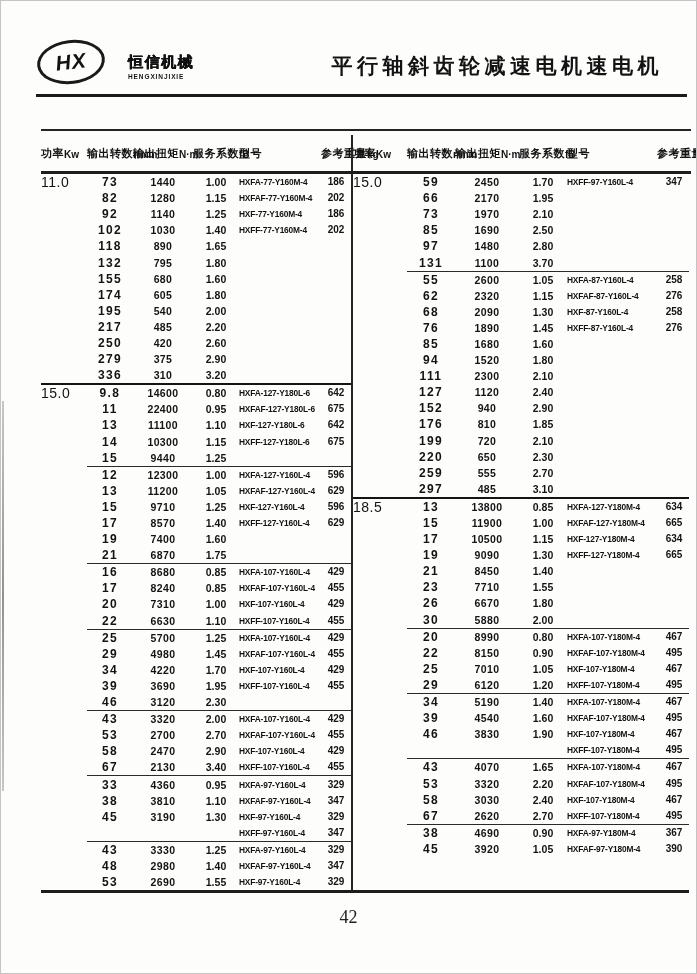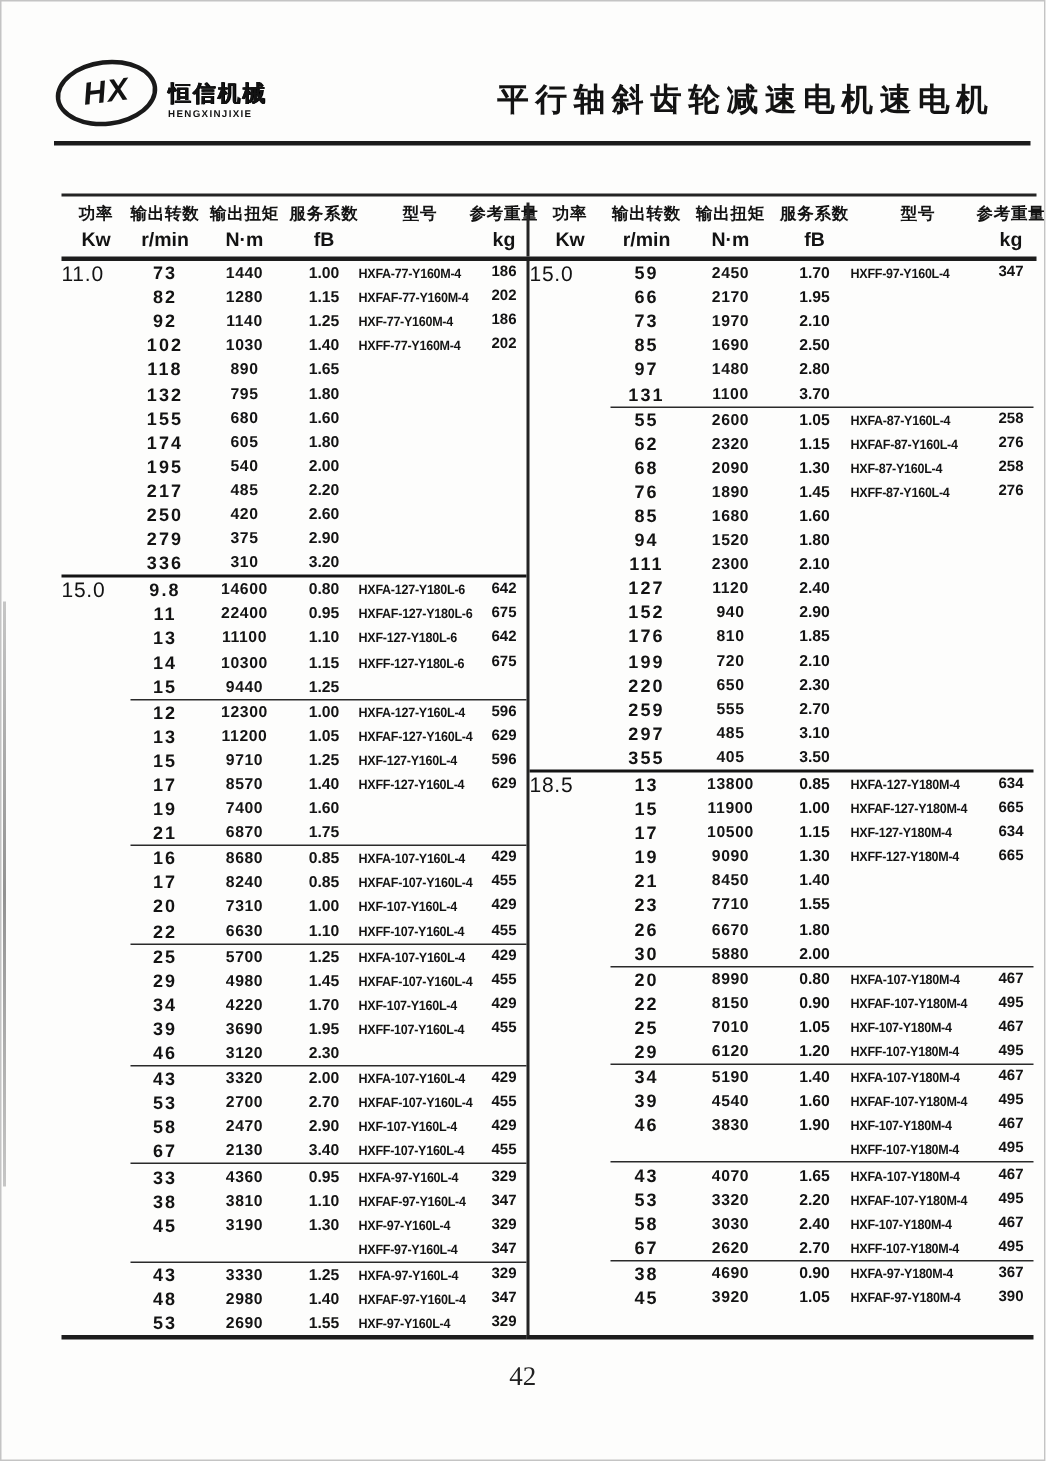--- a/index.html
+++ b/index.html
@@ -10,41 +10,41 @@
     font-family:"Liberation Sans", sans-serif; color:#131313;
     overflow:hidden; margin:0 auto;
   }
   
   .logo-row { position:absolute; top:39px; left:36px; display:flex; }
   .logo-ellipse {
     width:68px; height:44px; border:3px solid #1a1a1a; border-radius:50%;
     transform:rotate(-7deg); display:flex; align-items:center; justify-content:center;
     font-style:italic; font-weight:bold; font-size:21px; letter-spacing:1px;
   }
-  .logo-names { margin-left:7px; margin-top:13px; }
+  .logo-names { margin-left:23px; margin-top:13px; }
   .logo-cn { font-size:15px; font-weight:900; letter-spacing:1.5px;
              text-shadow:0.6px 0 #000, 0 0.4px #000; }
   .logo-en { font-size:6.5px; font-weight:bold; letter-spacing:0.9px; margin-top:1px; }
   .page-title {
     position:absolute; top:51px; right:33px;
     font-size:21px; font-weight:bold; letter-spacing:4.5px; white-space:nowrap;
   }
   .header-rule { position:absolute; top:93px; left:35px; right:9px; height:3px; background:#1b1b1b; }
   .spine-shadow { position:absolute; left:1px; top:400px; width:2px; height:390px;
                   background:linear-gradient(#999,#3a3a3a,#999); opacity:.55; }
   
   .spec-table { position:absolute; top:128px; left:40px; width:650px; border-top:2px solid #242424; }
   .thead { display:flex; border-bottom:3px solid #1d1d1d; height:43px; padding-top:4px; }
   .th { display:grid; }
   .th-left  { width:310px; grid-template-columns:46px 46px 60px 46px 82px 30px; }
   .th-right { width:338px; border-left:2px solid #242424; grid-template-columns:54px 48px 64px 48px 90px 34px; }
-  .hcell { display:flex; flex-direction:column; align-items:center; }
+  .hcell { display:flex; flex-direction:row; align-items:center; }
   .hcell > div { width:max-content; }
   .h-cn { font-size:11px; font-weight:bold; letter-spacing:0.5px; white-space:nowrap; }
-  .h-unit { font-size:13px; font-weight:bold; margin-top:2px; white-space:nowrap; }
+  .h-unit { font-size:10px; font-weight:bold; margin-top:2px; white-space:nowrap; }
   .tbody { display:flex; }
   .tcol { }
   .tcol-left  { width:310px; border-bottom:3px solid #1d1d1d; }
   .tcol-right { width:338px; border-left:2px solid #242424; border-bottom:3px solid #1d1d1d; }
   .power-block { position:relative; }
   .power-label {
     position:absolute; left:0; top:0; width:46px; height:16px;
     font-weight:normal; font-size:14px; text-align:left; letter-spacing:0.5px; line-height:17px;
   }
   .tcol-right .power-label { width:54px; }
@@ -600,27 +600,20 @@
               <div class="cell c-model"></div>
               <div class="cell c-kg"></div>
             </div>
             <div class="row">
               <div class="cell c-rpm">297</div>
               <div class="cell c-nm">485</div>
               <div class="cell c-fb">3.10</div>
               <div class="cell c-model"></div>
               <div class="cell c-kg"></div>
             </div>
-            <div class="row">
-              <div class="cell c-rpm">355</div>
-              <div class="cell c-nm">405</div>
-              <div class="cell c-fb">3.50</div>
-              <div class="cell c-model"></div>
-              <div class="cell c-kg"></div>
-            </div>
           </div>
           <div class="divider heavy"></div>
           <div class="power-block">
             <div class="power-label">18.5</div>
             <div class="row">
               <div class="cell c-rpm">13</div>
               <div class="cell c-nm">13800</div>
               <div class="cell c-fb">0.85</div>
               <div class="cell c-model">HXFA-127-Y180M-4</div>
               <div class="cell c-kg">634</div>

